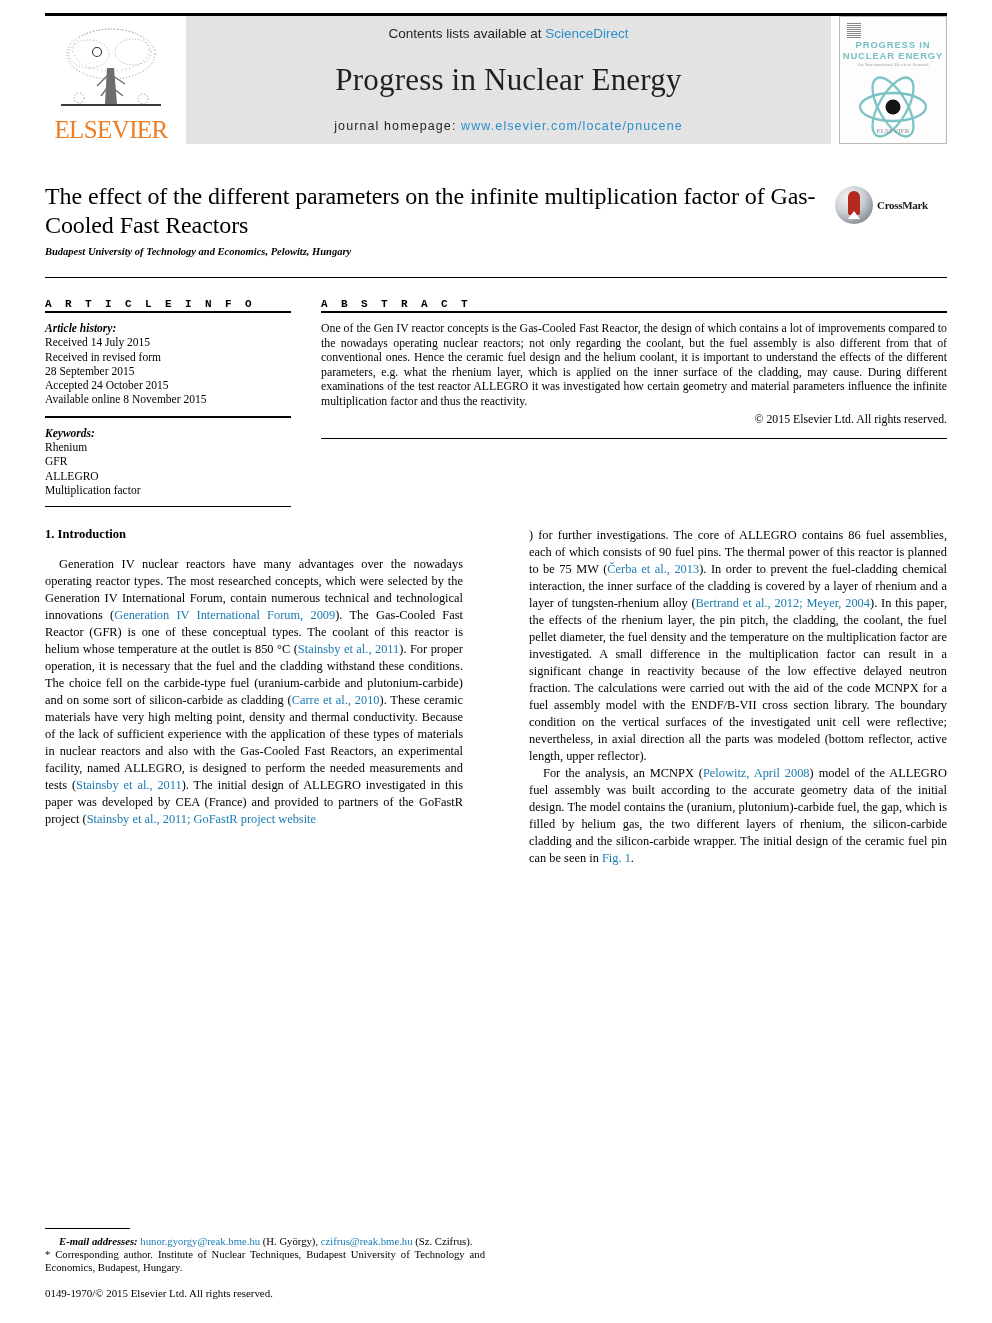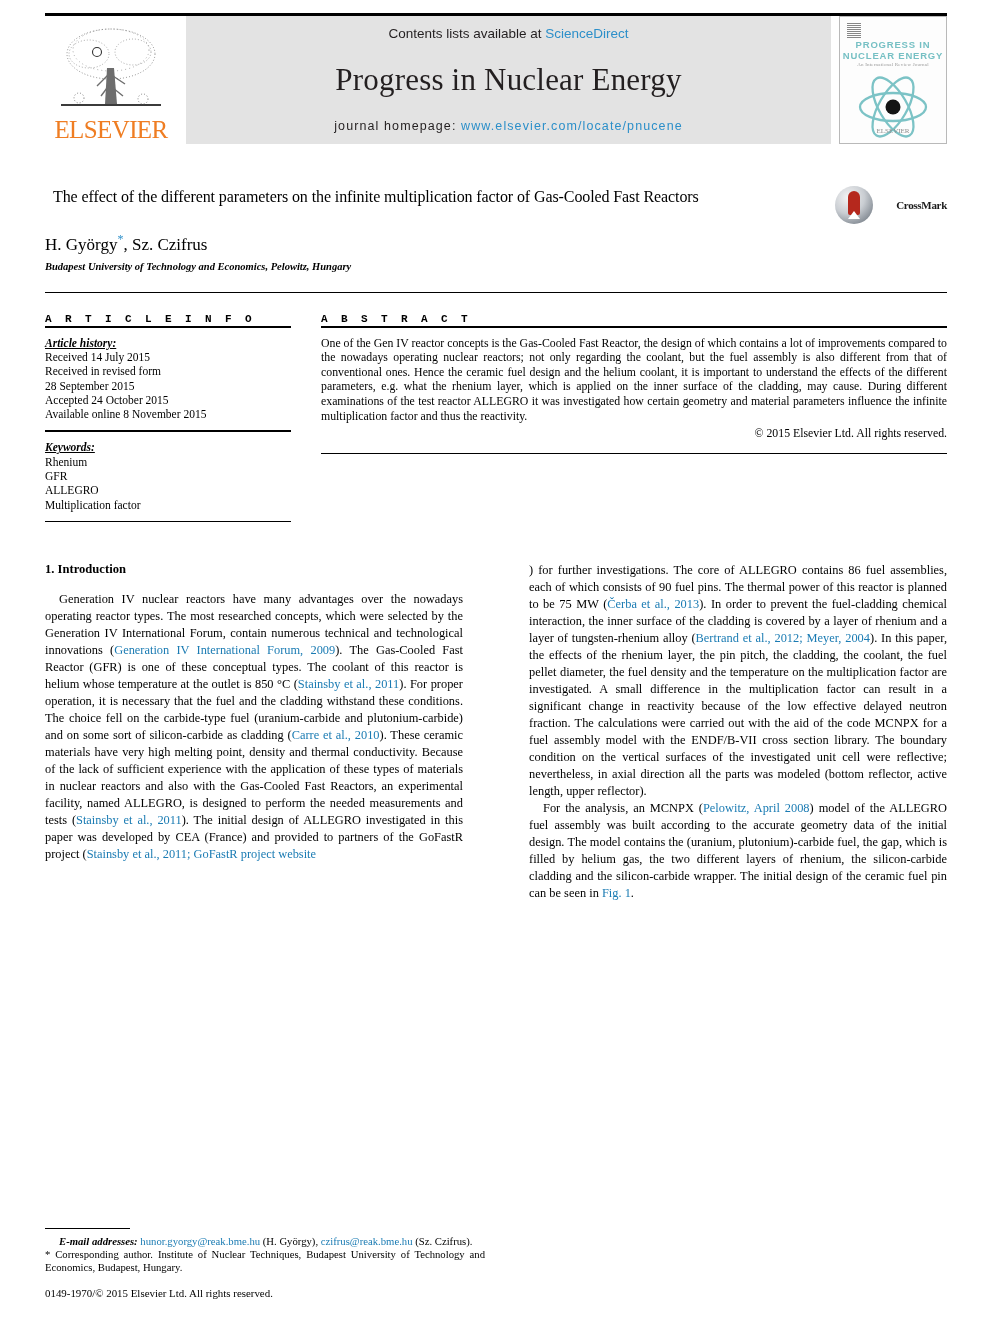--- a/index.html
+++ b/index.html
@@ -166,23 +166,23 @@
 
   
   .title-block {
     margin-top: 38px;
     position: relative;
     padding-right: 120px;
   }
   h1.article-title {
     font-family: "Liberation Serif", serif;
     font-weight: normal;
-    font-size: 16px;
+    font-size: 24px;
     line-height: 29px;
-    margin: 8px;
+    margin: 0;
     color: #000;
     letter-spacing: -0.1px;
   }
   .authors {
     margin-top: 21px;
     font-family: "Liberation Serif", serif;
     font-size: 17px;
     color: #000;
   }
   .authors .star {
@@ -200,21 +200,20 @@
   }
   .crossmark {
     position: absolute;
     right: 0;
     top: 2px;
     width: 112px;
     height: 42px;
     display: flex;
     align-items: center;
     gap: 4px;
-    justify-content: space-between;
   }
   .crossmark-badge {
     width: 38px;
     height: 38px;
     border-radius: 50%;
     background: radial-gradient(circle at 35% 30%, #f5f5f5 0%, #c9cdd2 45%, #8d949c 75%, #5c636b 100%);
     position: relative;
     flex: 0 0 38px;
   }
   .crossmark-badge::before {
@@ -279,21 +278,20 @@
   }
   .info-line {
     font-family: "Liberation Serif", serif;
     font-size: 11.5px;
     line-height: 14.3px;
     color: #000;
   }
   .info-line.italic {
     font-style: italic;
     font-weight: bold;
-    text-decoration: underline;
   }
   .kw-rule {
     border-top: 2px solid #000;
     margin: 9px 0 8px 0;
   }
   .info-bottom-rule {
     border-top: 1px solid #000;
     margin-top: 9px;
   }
   .abstract-body {
@@ -311,21 +309,21 @@
     margin-top: 3px;
   }
   .abstract-bottom-rule {
     border-top: 1px solid #000;
     margin-top: 12px;
   }
 
   
   .body-cols {
     display: flex;
-    margin-top: 40px;
+    margin-top: 20px;
     gap: 66px;
   }
   .bcol {
     flex: 1 1 0;
     min-width: 0;
   }
   h2.numsec {
     font-family: "Liberation Serif", serif;
     font-weight: bold;
     font-size: 12.6px;
@@ -437,23 +435,20 @@
           </g>
           <circle cx="40" cy="40" r="7.5" fill="#141414"></circle>
         </svg>
       </div>
       <div class="cover-foot">ELSEVIER</div>
     </div>
   </div>
 
   <div class="title-block">
     <h1 class="article-title">The effect of the different parameters on the infinite multiplication factor of Gas-Cooled Fast Reactors</h1>
-    <div class="authors">
-      <span>H. György</span><span class="star">*</span><span>, Sz. Czifrus</span>
-    </div>
     <div class="affil">Budapest University of Technology and Economics, Pelowitz, Hungary</div>
 
     <div class="crossmark">
       <div class="crossmark-badge"></div>
       <div class="crossmark-label">CrossMark</div>
     </div>
   </div>
 
   <div class="rule-thin"></div>
 

